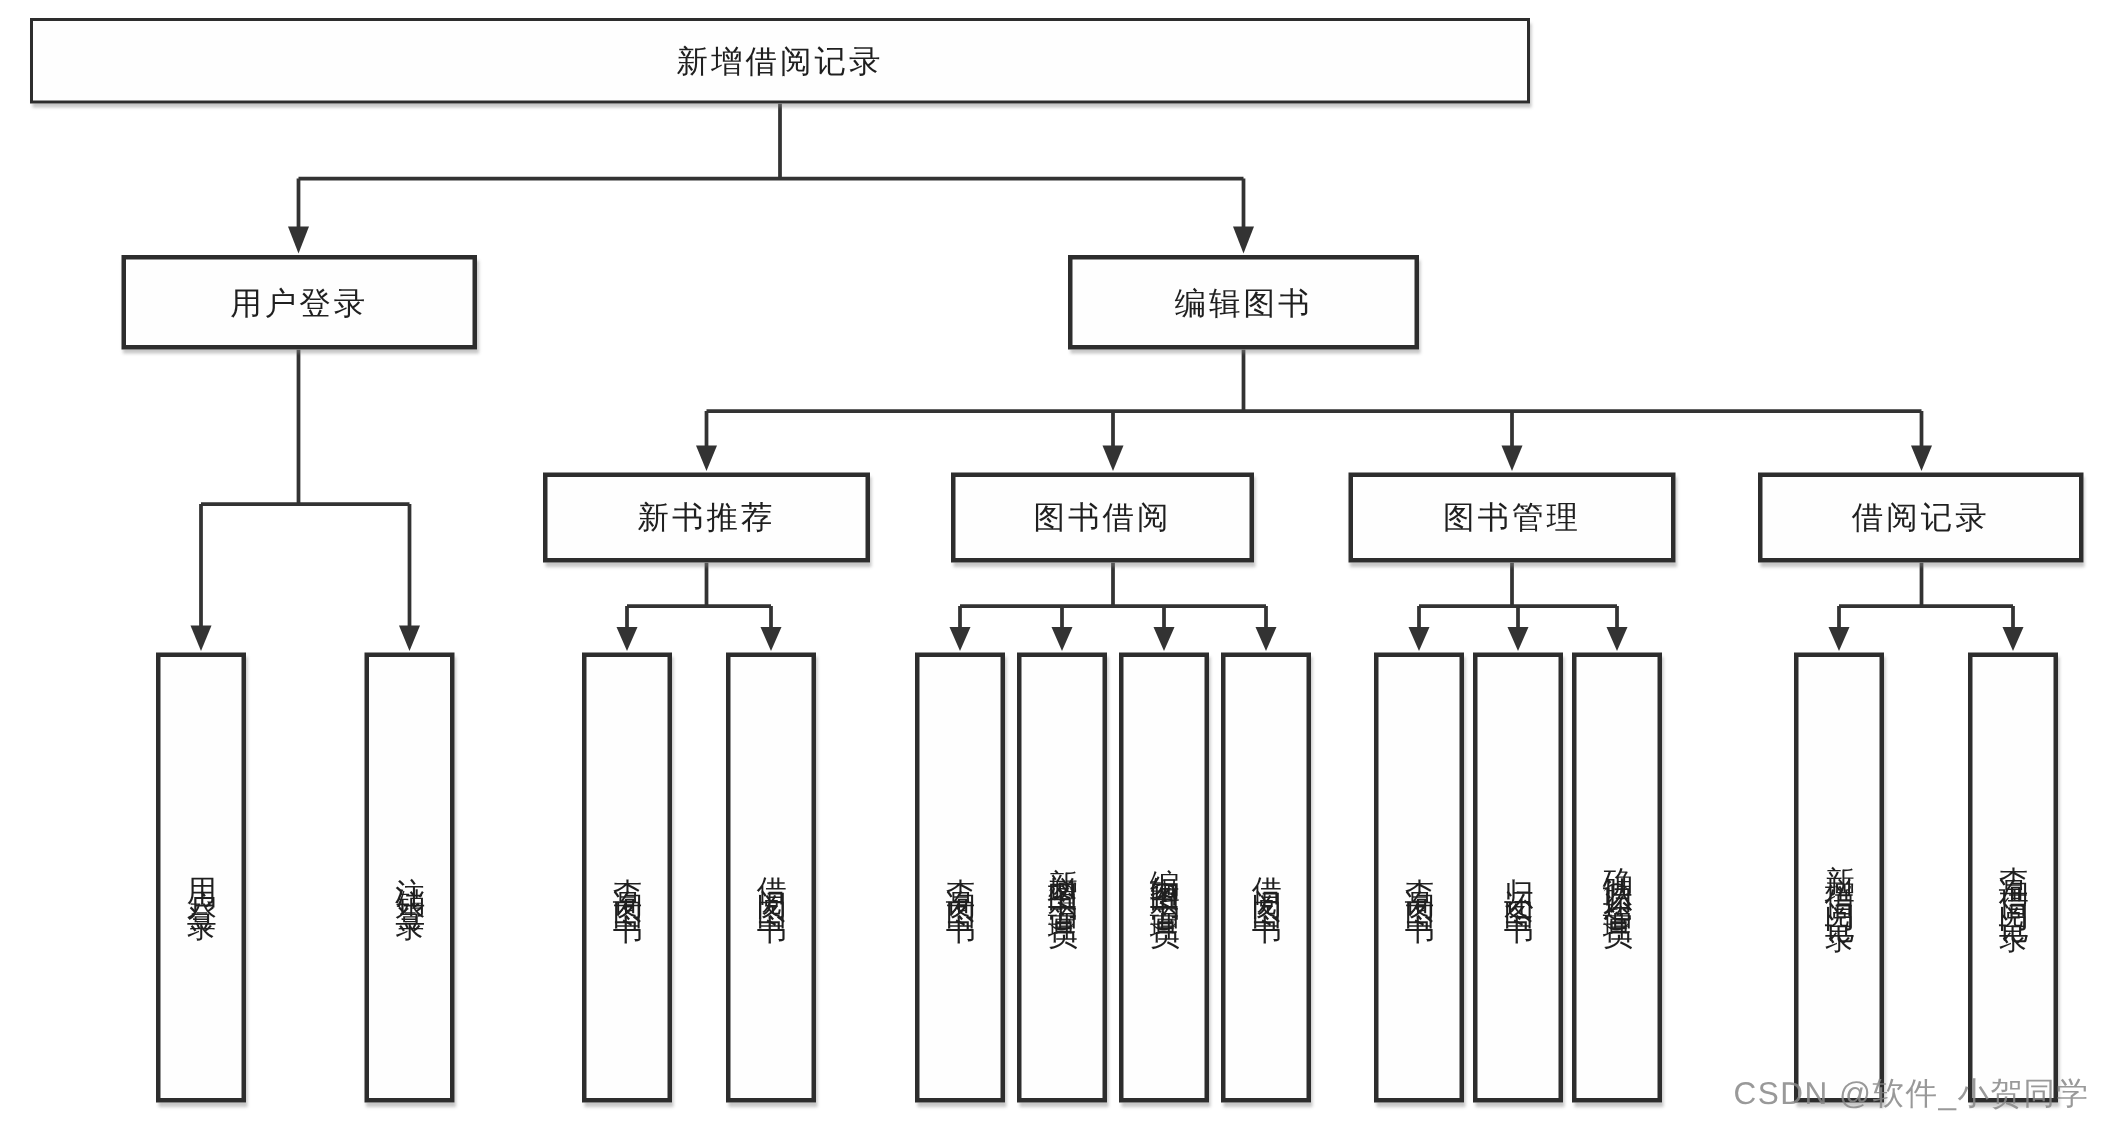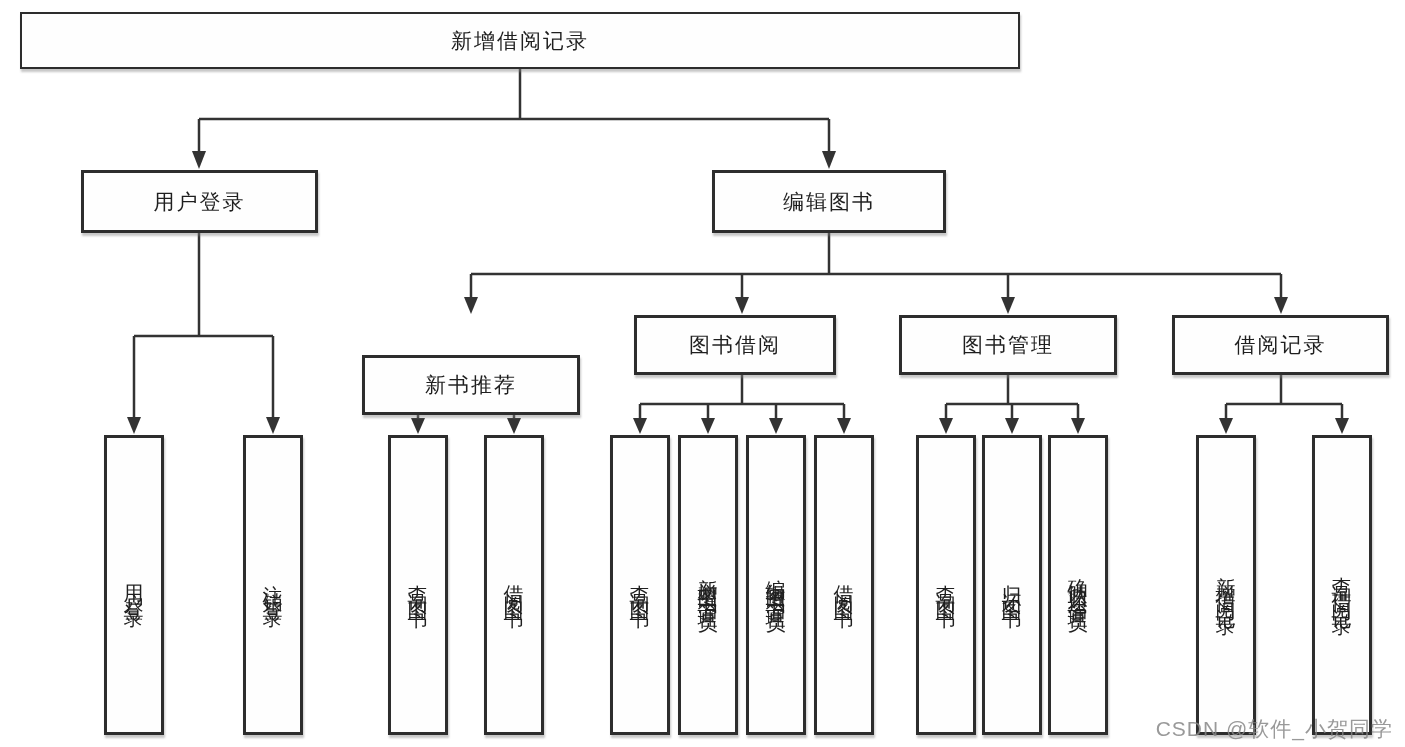--- a/index.html
+++ b/index.html
@@ -144,21 +144,21 @@
     <span>新增借阅记录</span>
   </div>
 
   <div class="node h" style="left:81px; top:170px; width:237px; height:63px;">
     <span>用户登录</span>
   </div>
   <div class="node h" style="left:712px; top:170px; width:234px; height:63px;">
     <span>编辑图书</span>
   </div>
 
-  <div class="node h" style="left:362px; top:315px; width:218px; height:60px;margin-top:40px;">
+  <div class="node h" style="left:362px; top:315px; width:218px; height:60px;">
     <span>新书推荐</span>
   </div>
   <div class="node h" style="left:634px; top:315px; width:202px; height:60px;">
     <span>图书借阅</span>
   </div>
   <div class="node h" style="left:899px; top:315px; width:218px; height:60px;">
     <span>图书管理</span>
   </div>
   <div class="node h" style="left:1172px; top:315px; width:217px; height:60px;">
     <span>借阅记录</span>

